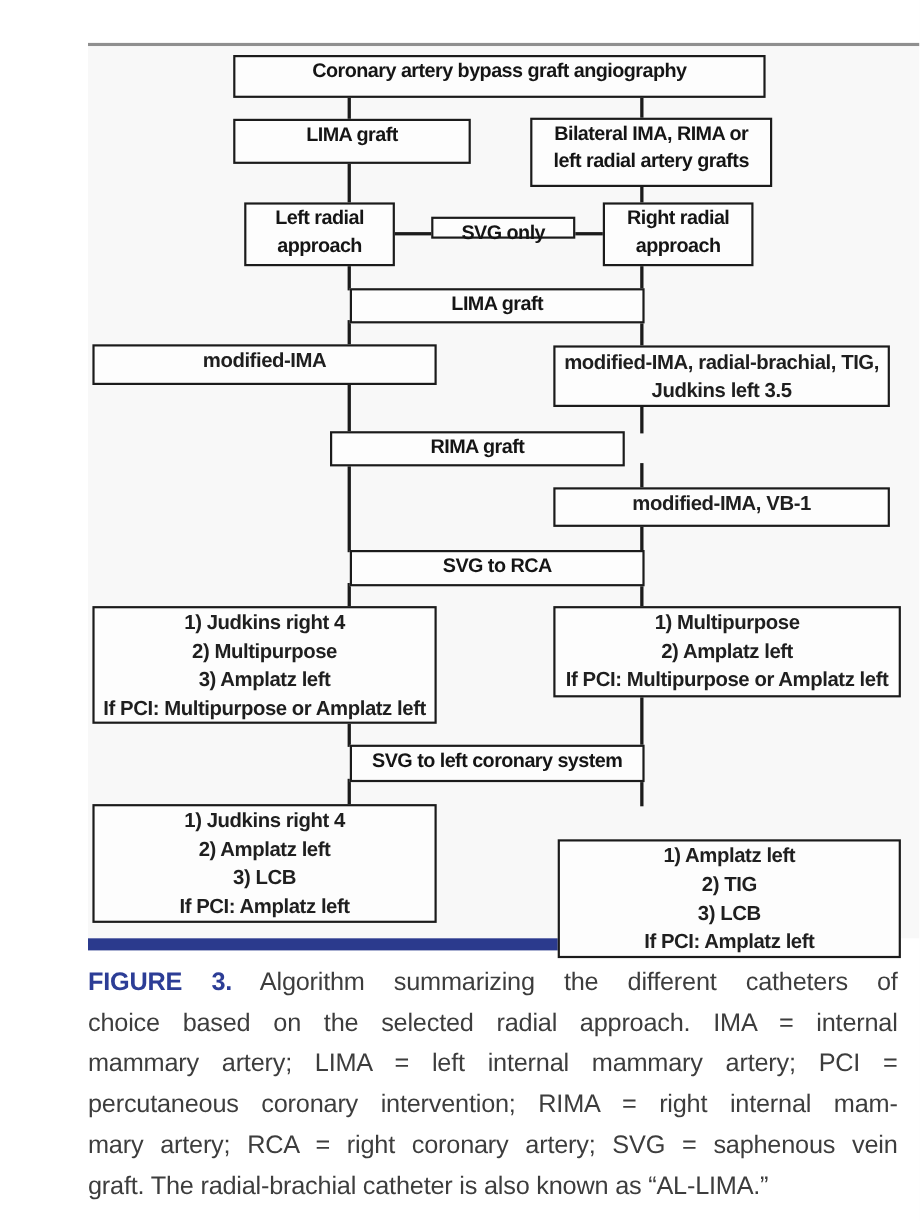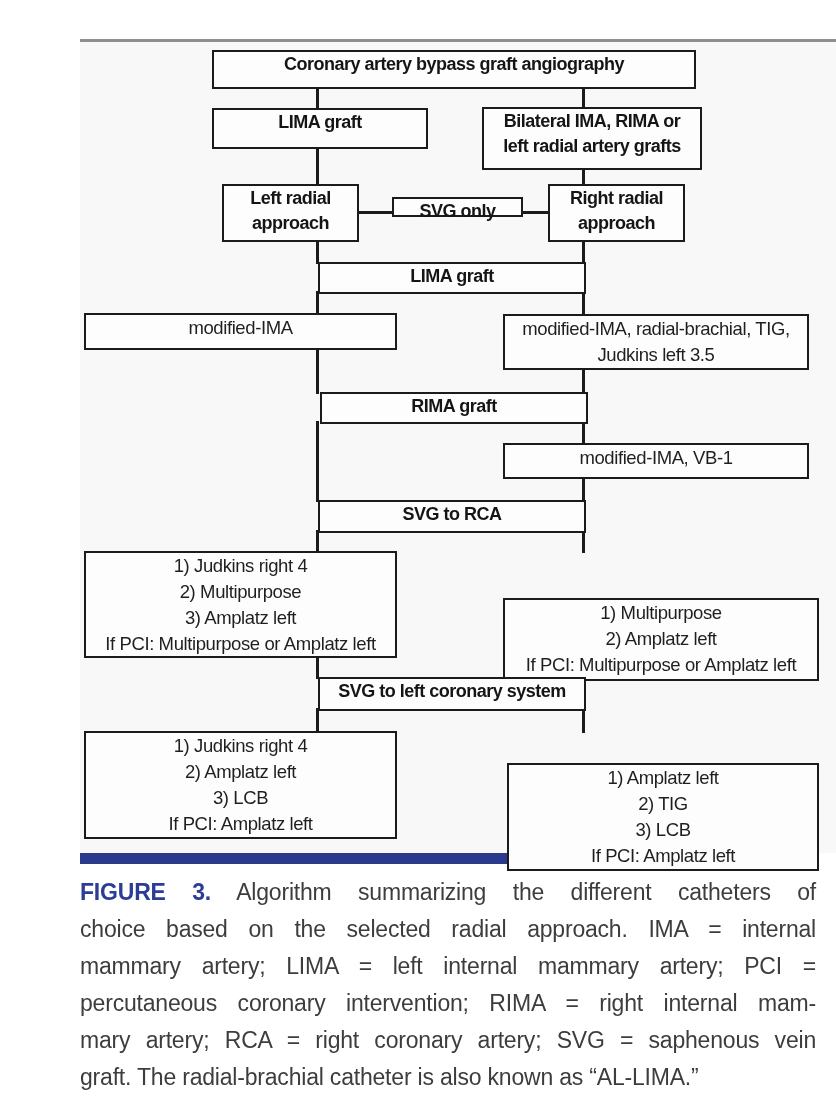--- a/index.html
+++ b/index.html
@@ -11,21 +11,21 @@
   .toprule{position:absolute;left:80px;top:39px;width:756px;height:3px;background:#8f8f8f;}
   .bluebar{position:absolute;left:80px;top:853px;width:733px;height:11px;background:#2b3a8d;}
   .vline{position:absolute;width:3px;background:#1b1b1b;z-index:1;}
   .hline{position:absolute;height:3px;background:#1b1b1b;z-index:1;}
   .fbox{
     position:absolute;box-sizing:border-box;border:2.5px solid #1b1b1b;background:#fdfdfd;
     z-index:2;display:flex;flex-direction:column;align-items:center;justify-content:flex-start;
     text-align:center;color:#151515;
   }
   .lbl{font-weight:700;font-size:18px;letter-spacing:-0.5px;line-height:25px;white-space:nowrap;}
-  .txt{font-weight:400;font-size:18.5px;letter-spacing:-0.4px;line-height:26px;white-space:nowrap;color:#1f1f1f;}
+  .txt{font-weight:700;font-size:18.5px;letter-spacing:-0.4px;line-height:26px;white-space:nowrap;color:#1f1f1f;}
   .caption{position:absolute;left:80px;top:874px;width:736px;color:#3d3d3d;}
   .cap-line{
     font-size:23px;line-height:37px;letter-spacing:-0.2px;text-align:justify;
     white-space:normal;
   }
   .cap-line.just{text-align-last:justify;}
   .cap-lead{font-weight:700;color:#2c3d96;margin-top:23px;}
 </style>
 </head>
 <body>
@@ -92,40 +92,40 @@
 
   <div class="fbox" style="left:84px;top:313px;width:313px;height:37px;">
     <div class="txt">modified-IMA</div>
   </div>
 
   <div class="fbox" style="left:503px;top:314px;width:306px;height:56px;">
     <div class="txt">modified-IMA, radial-brachial, TIG,</div>
     <div class="txt">Judkins left 3.5</div>
   </div>
 
-  <div class="fbox" style="left:320px;top:392px;width:268px;height:32px;">
+  <div class="fbox" style="left:300px;top:392px;width:268px;height:32px;">
     <div class="lbl">RIMA graft</div>
   </div>
 
   <div class="fbox" style="left:503px;top:443px;width:306px;height:36px;">
     <div class="txt">modified-IMA, VB-1</div>
   </div>
 
   <div class="fbox" style="left:318px;top:500px;width:268px;height:33px;">
     <div class="lbl">SVG to RCA</div>
   </div>
 
   <div class="fbox" style="left:84px;top:551px;width:313px;height:107px;">
     <div class="txt">1) Judkins right 4</div>
     <div class="txt">2) Multipurpose</div>
     <div class="txt">3) Amplatz left</div>
     <div class="txt">If PCI: Multipurpose or Amplatz left</div>
   </div>
 
-  <div class="fbox" style="left:503px;top:551px;width:316px;height:83px;margin-top:47px;">
+  <div class="fbox" style="left:503px;top:551px;width:316px;height:83px;">
     <div class="txt">1) Multipurpose</div>
     <div class="txt">2) Amplatz left</div>
     <div class="txt">If PCI: Multipurpose or Amplatz left</div>
   </div>
 
   <div class="fbox" style="left:318px;top:677px;width:268px;height:34px;">
     <div class="lbl">SVG to left coronary system</div>
   </div>
 
   <div class="fbox" style="left:84px;top:731px;width:313px;height:108px;">

